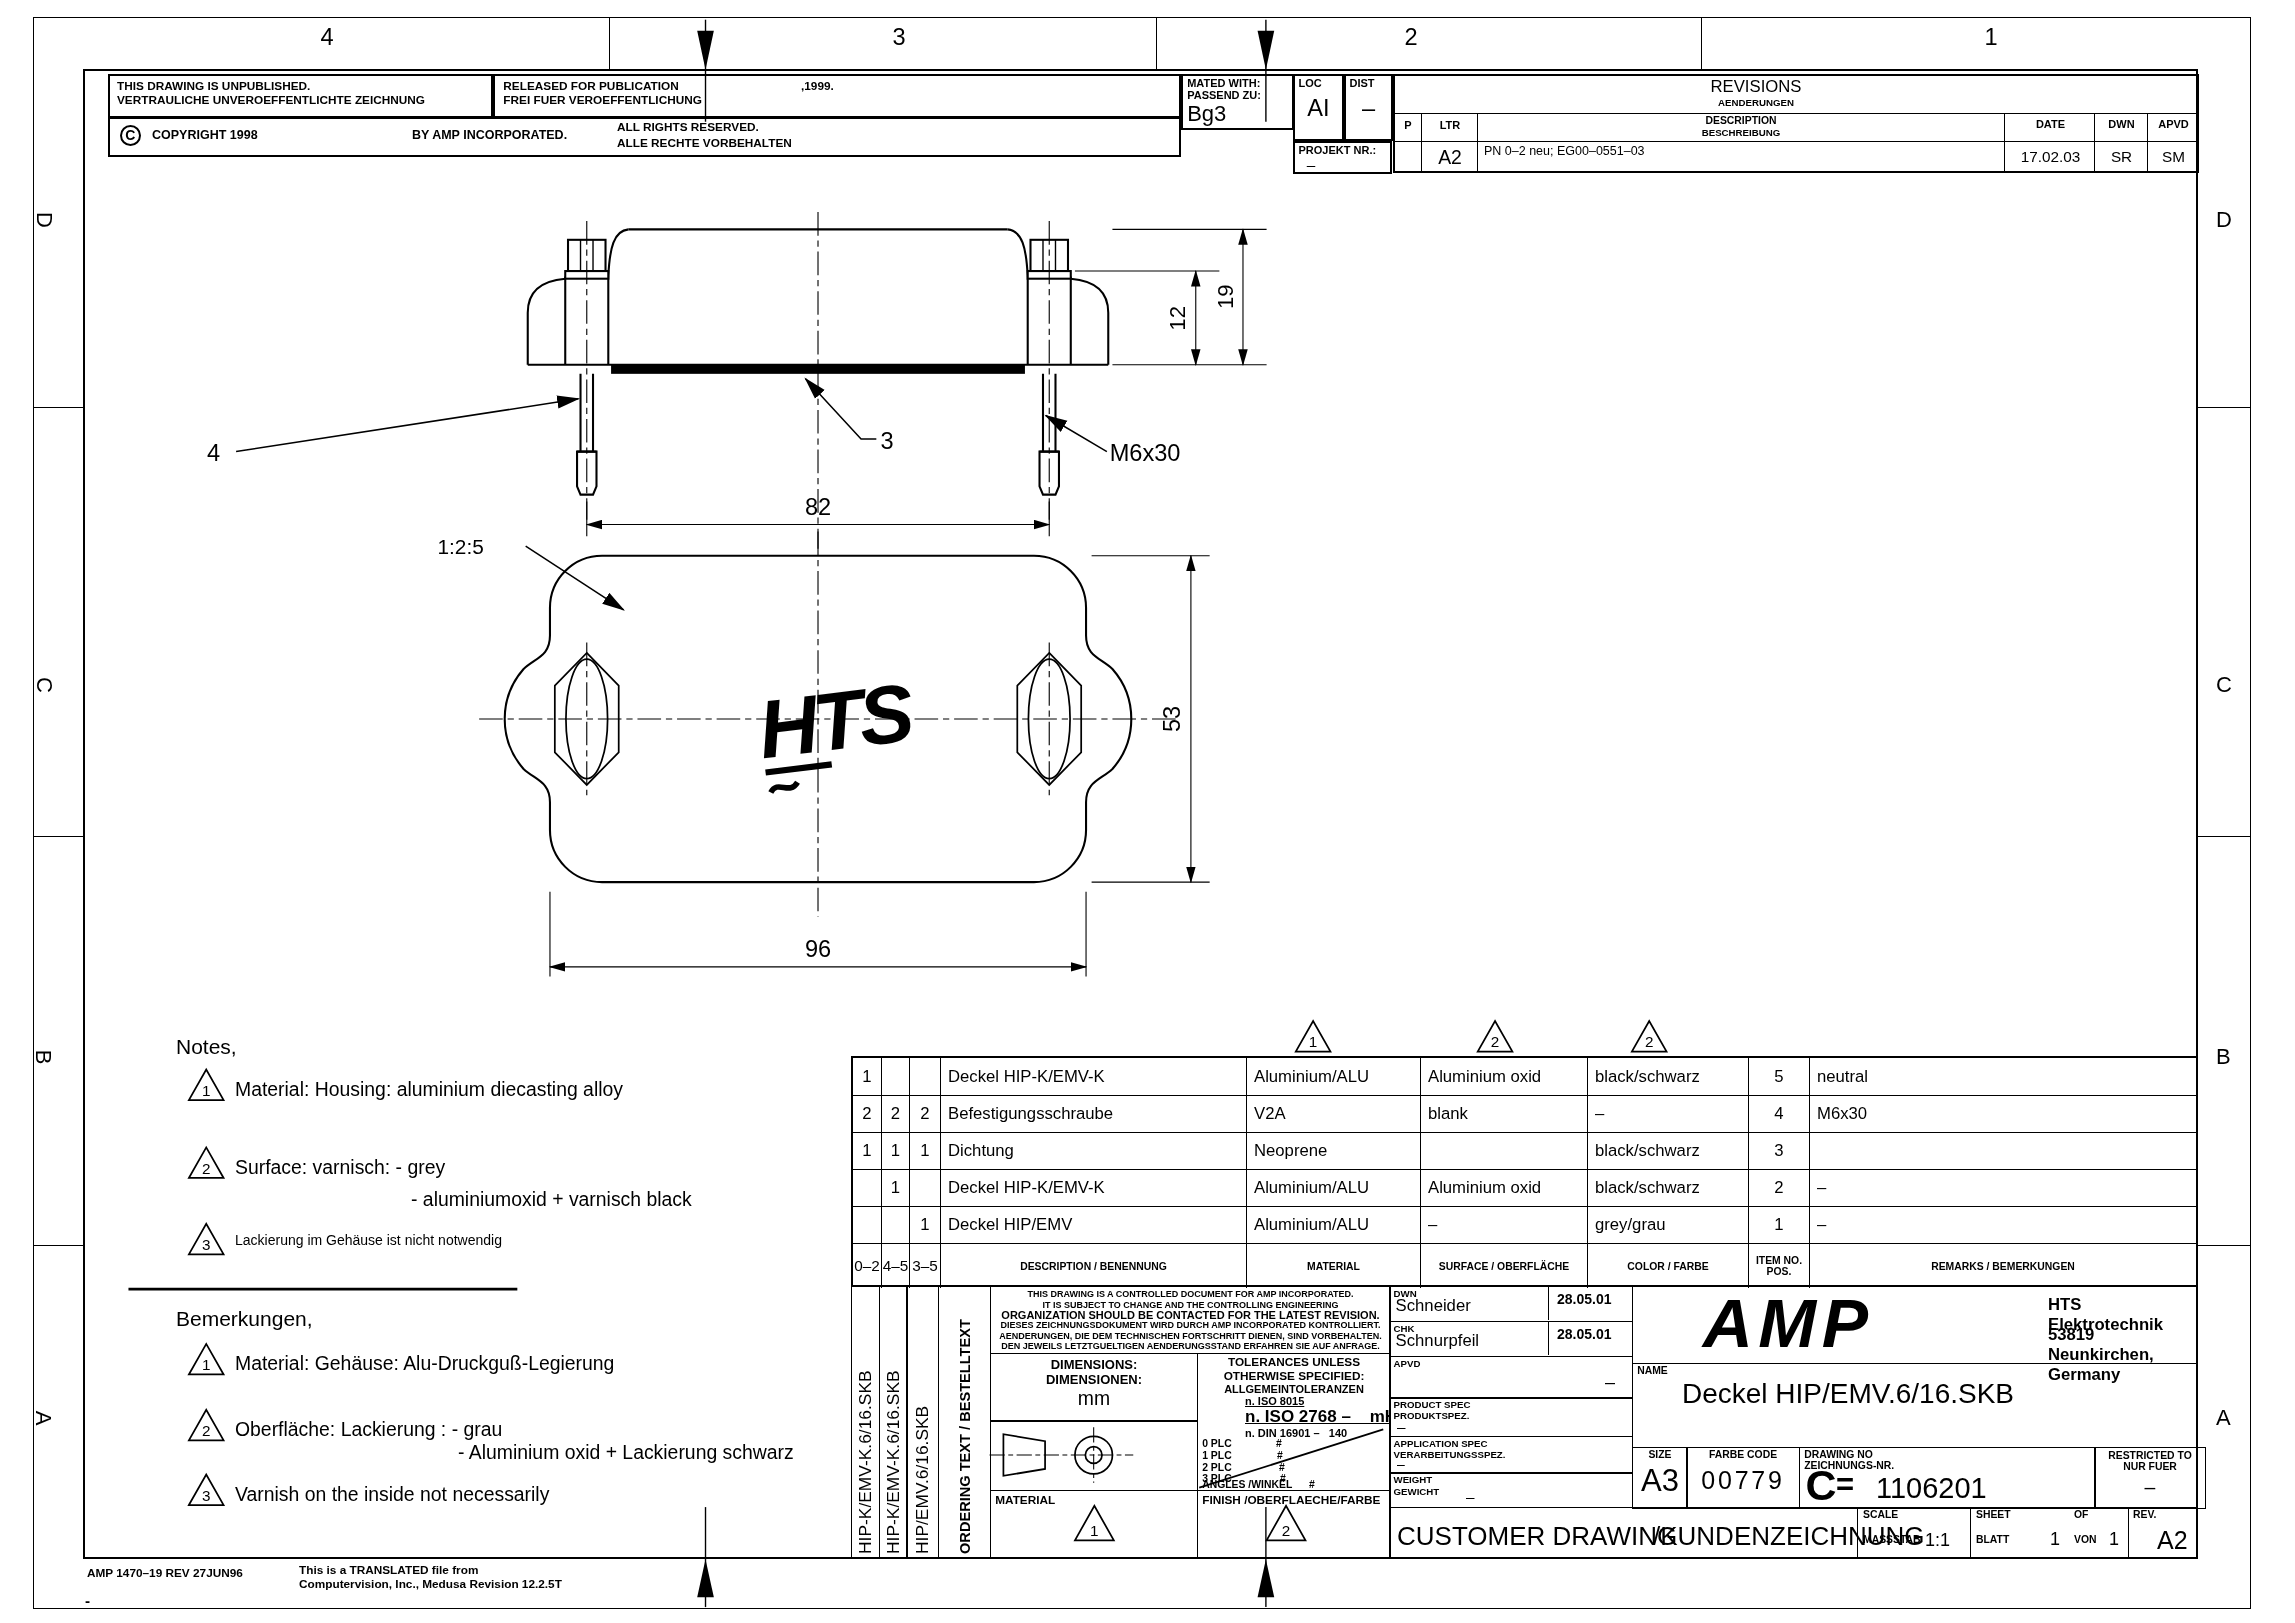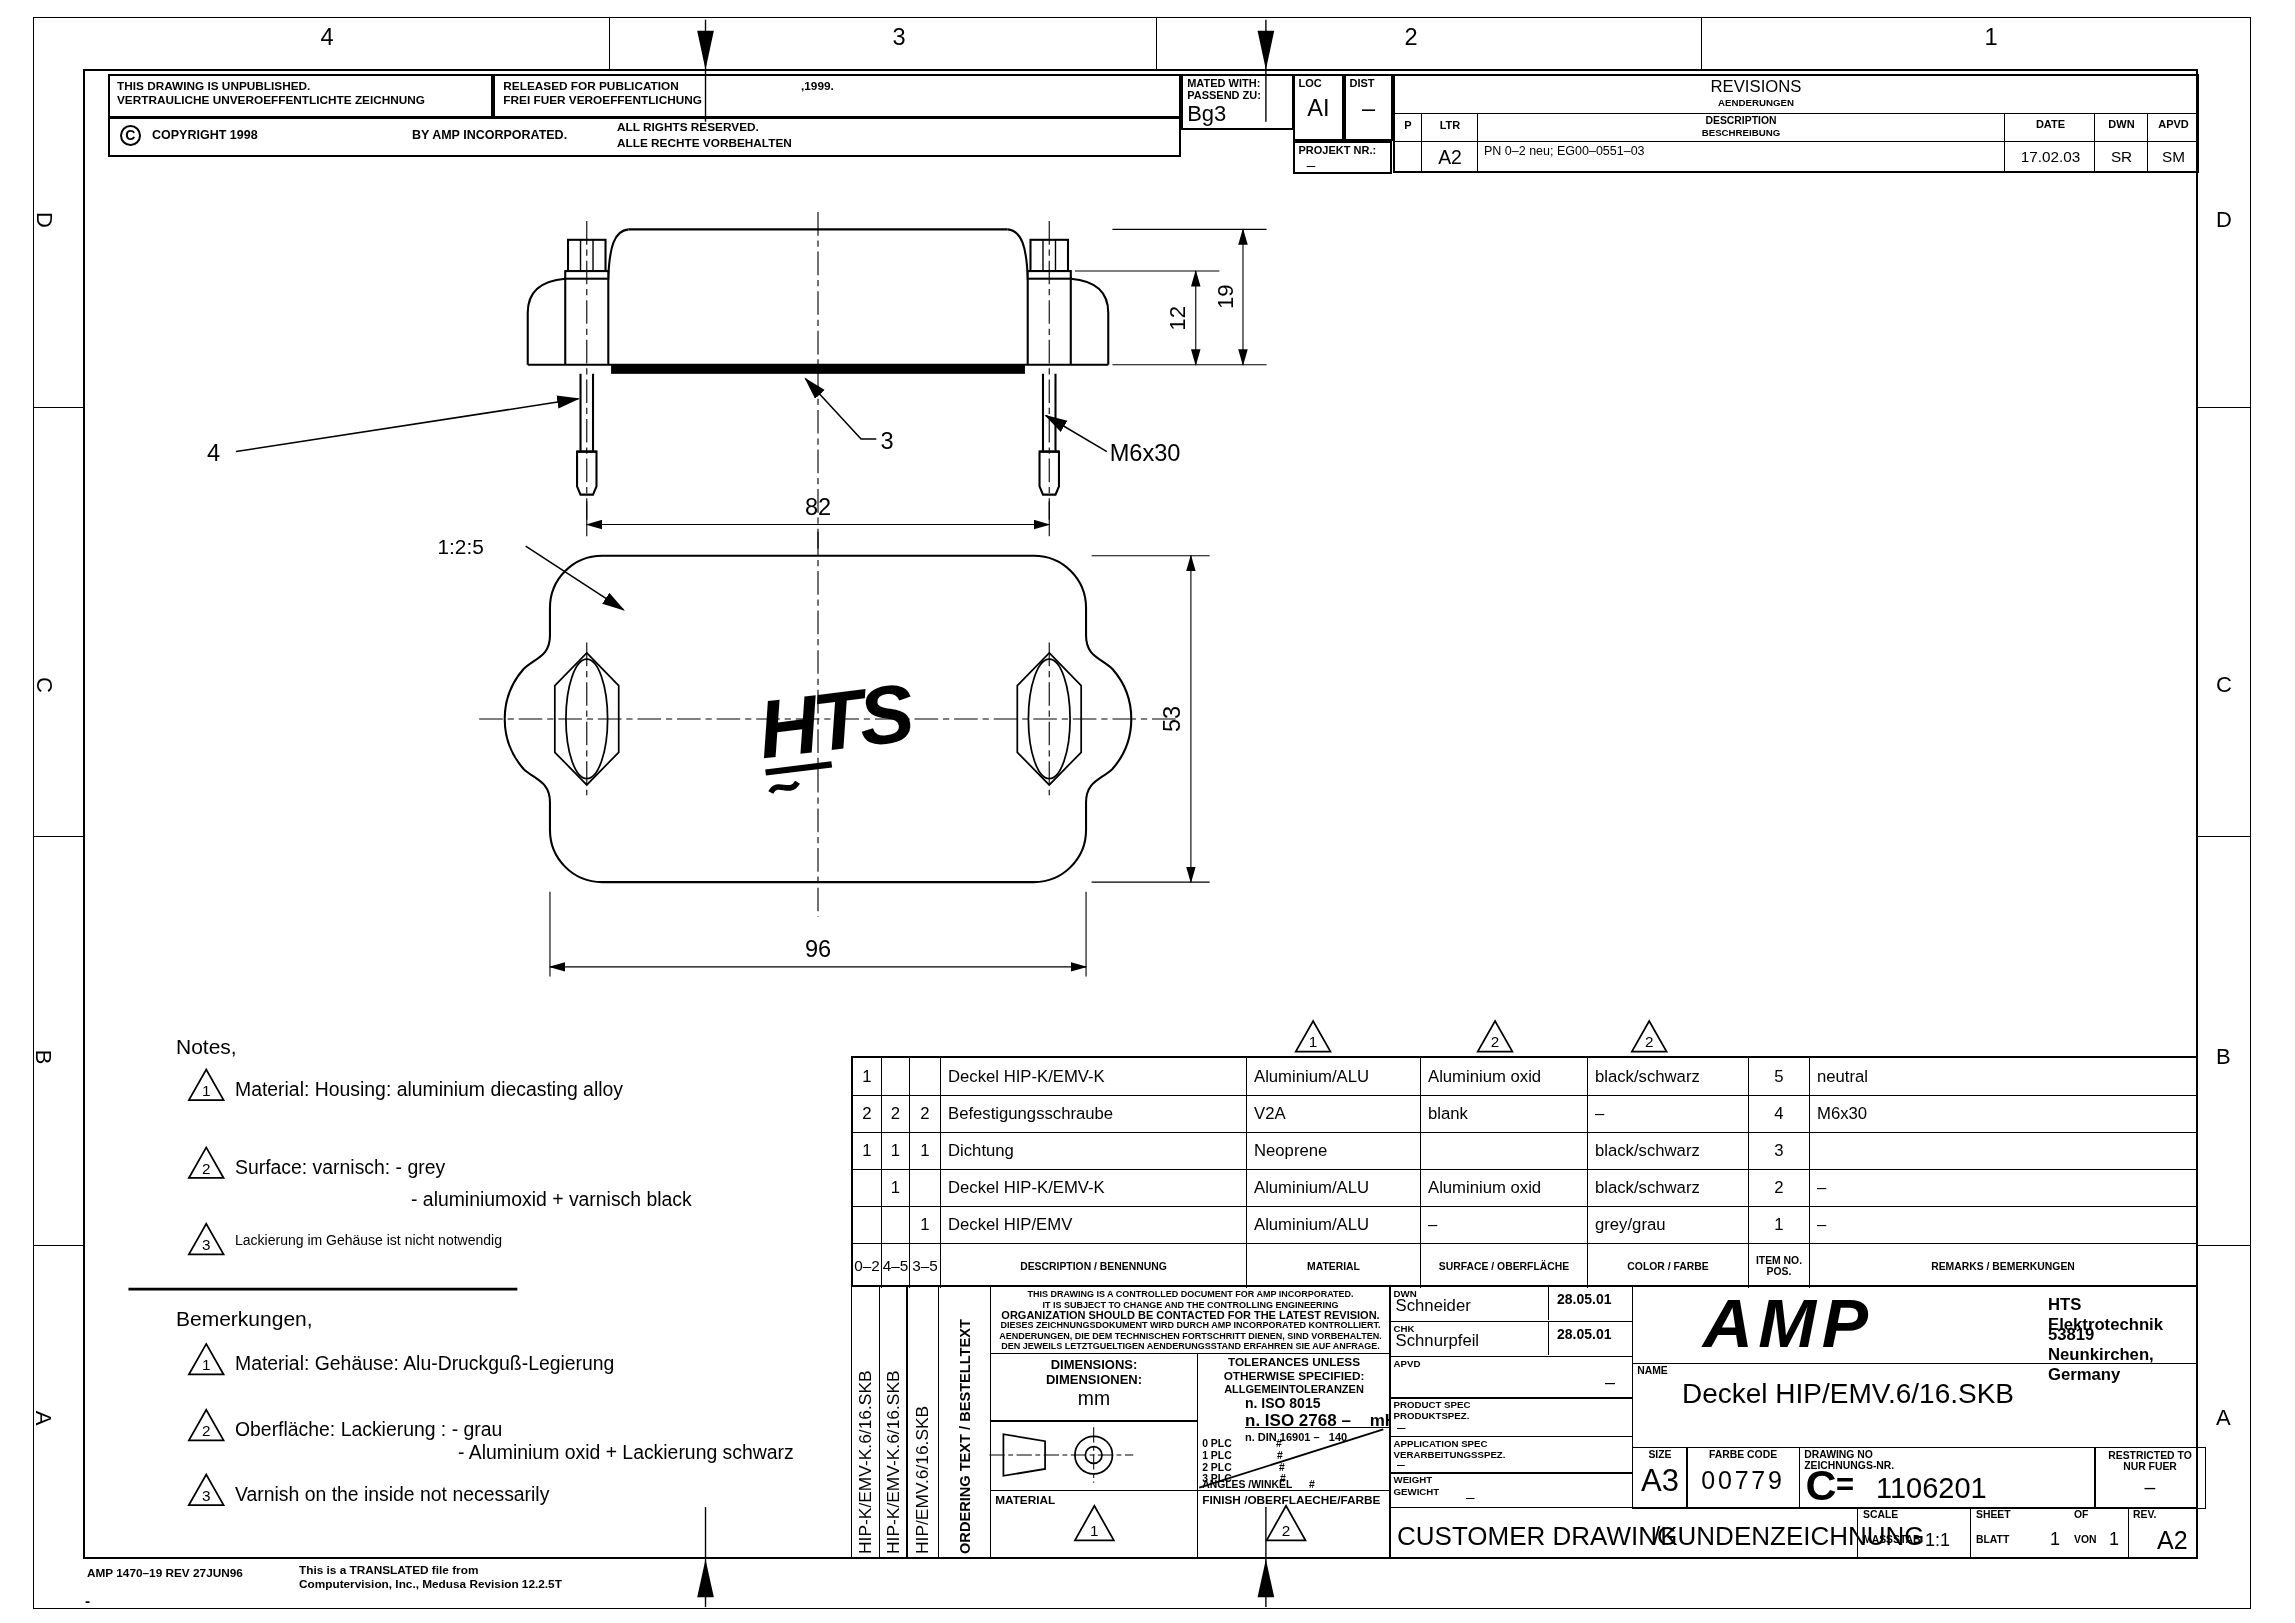--- a/index.html
+++ b/index.html
@@ -394,21 +394,21 @@
   <div class="bx" style="left:990px;top:1420px;width:208px;height:71px;border-width:1.4px;"></div>
 
   <div class="bx" style="left:990px;top:1490px;width:208px;height:69px;border-width:1.4px;">
     <div class="b" style="font-size:11.8px;padding:2.1px 0 0 4.2px;">MATERIAL</div>
   </div>
 
   <div class="bx" style="left:1197px;top:1353px;width:194px;height:138px;border-width:1.4px;overflow:hidden;">
     <div class="b ctr" style="font-size:11.8px;margin-top:1.4px;">TOLERANCES UNLESS</div>
     <div class="b ctr" style="font-size:11.8px;">OTHERWISE SPECIFIED:</div>
     <div class="b ctr" style="font-size:11px;">ALLGEMEINTOLERANZEN</div>
-    <div class="b" style="font-size:14px;padding-left:47px;">n. ISO 8015</div>
+    <div class="b" style="font-size:11px;padding-left:47px;text-decoration:underline;">n. ISO 8015</div>
     <div class="b" style="font-size:17px;padding-left:47px;white-space:pre;text-decoration:underline;">n. ISO 2768 –    mH –E</div>
     <div class="b" style="font-size:11px;padding-left:47px;white-space:pre;">n. DIN 16901 –   140</div>
     <div class="abs b" style="left:4.2px;top:84px;font-size:10.4px;">0 PLC</div>
     <div class="abs b" style="left:4.2px;top:96px;font-size:10.4px;">1 PLC</div>
     <div class="abs b" style="left:4.2px;top:108px;font-size:10.4px;">2 PLC</div>
     <div class="abs b" style="left:4.2px;top:119px;font-size:10.4px;">3 PLC</div>
     <div class="abs b" style="left:78px;top:84px;font-size:10.4px;">#</div>
     <div class="abs b" style="left:79px;top:96px;font-size:10.4px;">#</div>
     <div class="abs b" style="left:81px;top:108px;font-size:10.4px;">#</div>
     <div class="abs b" style="left:82px;top:119px;font-size:10.4px;">#</div>

